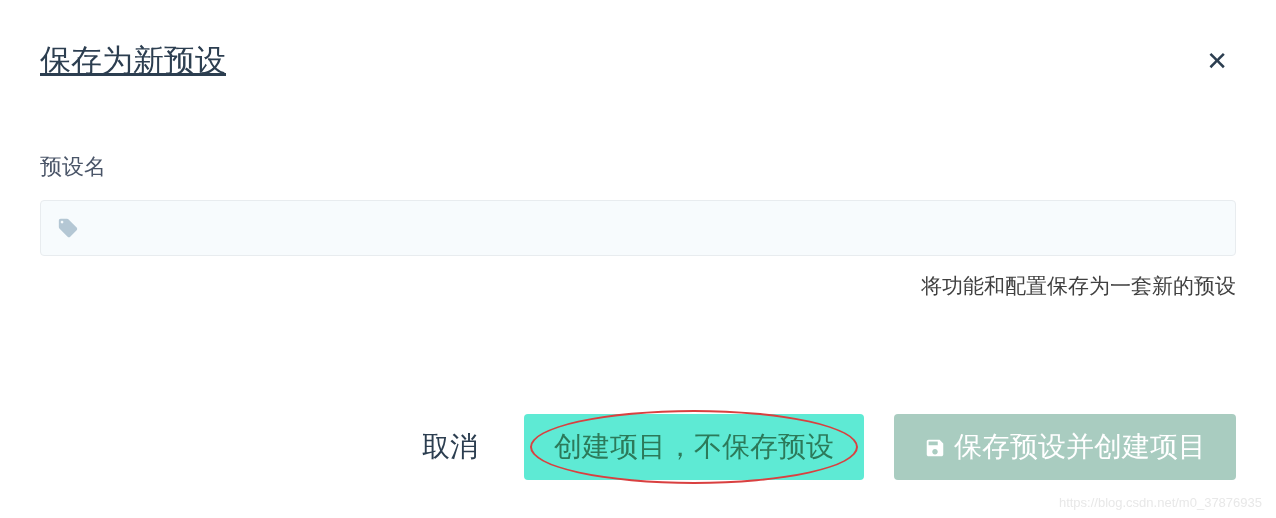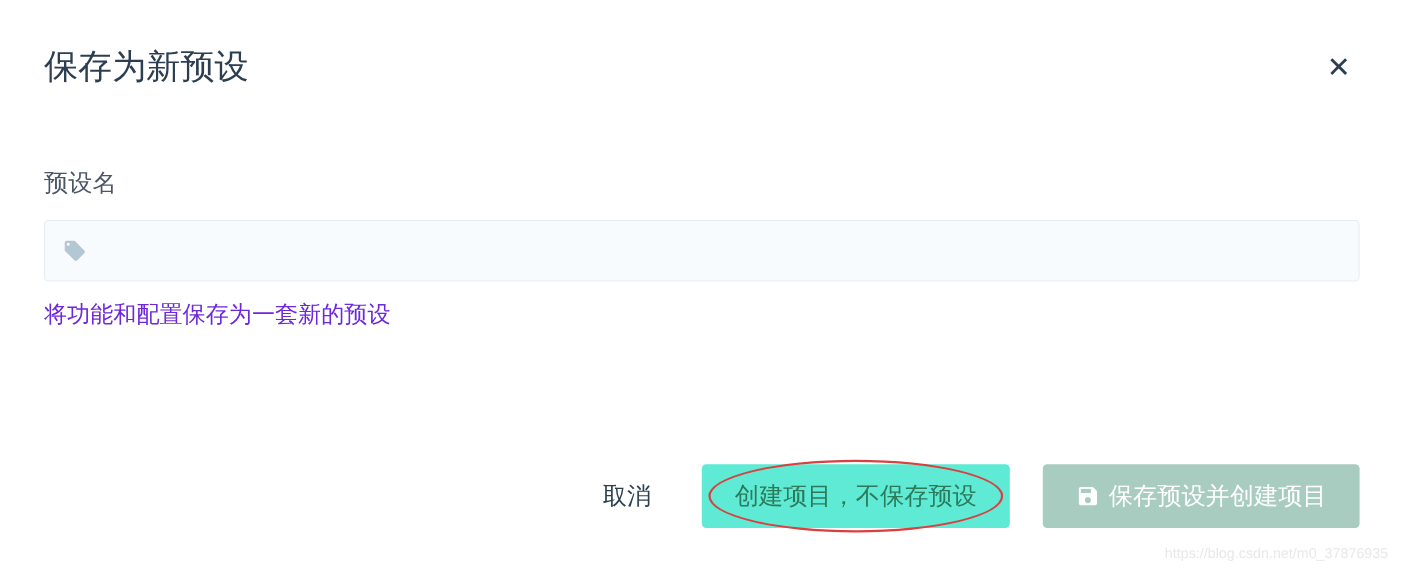--- a/index.html
+++ b/index.html
@@ -20,20 +20,21 @@
     .header {
       display: flex;
       justify-content: space-between;
       align-items: center;
       margin-bottom: 70px;
     }
     .title {
       font-size: 31px;
       color: #2c3e50;
       font-weight: 400;
+      text-decoration: underline;
     }
     .close-btn {
       background: none;
       border: none;
       cursor: pointer;
       font-size: 26px;
       color: #2c3e50;
       font-weight: 300;
       padding: 4px 8px;
       line-height: 1;
@@ -66,35 +67,36 @@
       flex: 1;
       border: none;
       background: transparent;
       outline: none;
       font-size: 18px;
       color: #2c3e50;
       height: 100%;
     }
     .hint {
       font-size: 21px;
-      color: #6d28d9;
+      color: #404040;
       font-weight: 400;
+      text-align: right;
     }
     .footer {
       position: absolute;
       bottom: 38px;
       right: 40px;
       display: flex;
       align-items: center;
       gap: 30px;
     }
     .btn {
       border: none;
       cursor: pointer;
-      font-size: 22px;
+      font-size: 28px;
       font-family: Liberation Mono, monospace;
       border-radius: 4px;
       display: inline-flex;
       align-items: center;
       justify-content: center;
     }
     .btn-cancel {
       background: transparent;
       color: #2c3e50;
       padding: 12px 16px;

